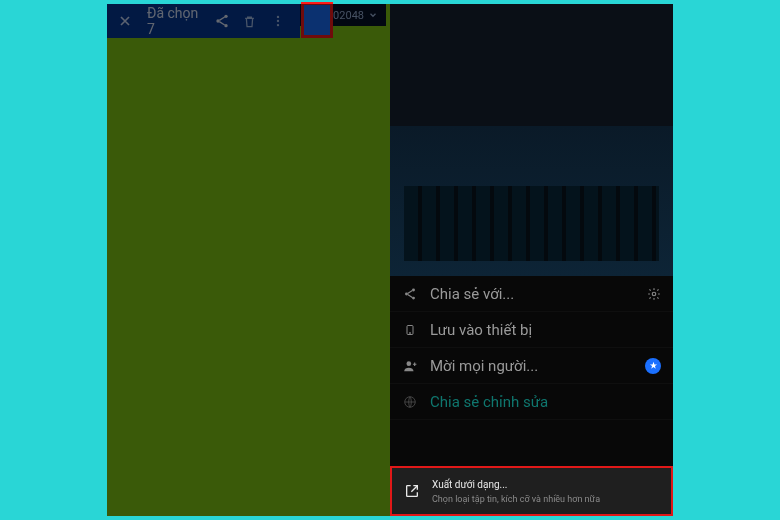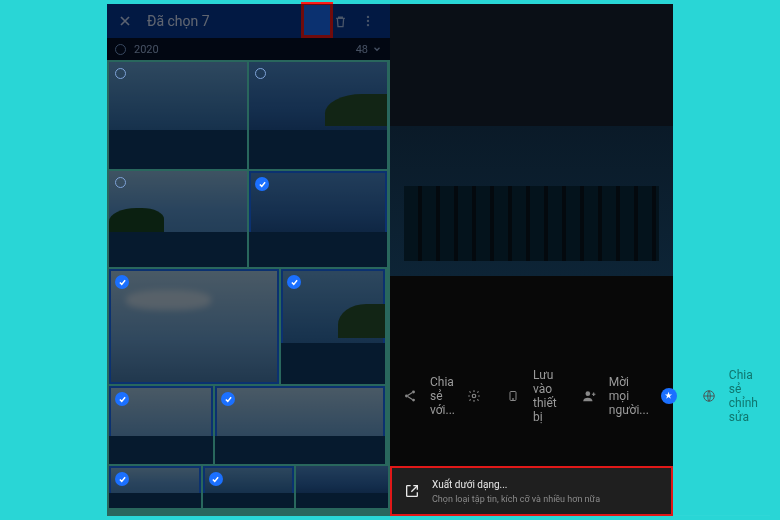--- a/index.html
+++ b/index.html
@@ -17,23 +17,22 @@
     top: 4px;
     width: 566px;
     height: 512px;
     background: #000;
     display: flex;
   }
   .left-pane {
     width: 283px;
     height: 100%;
     position: relative;
-    background: #5eead4;
-    display: flex;
-    flex-direction: column;
+    background: #84cc16;
+    display: flex;
   }
   .right-pane {
     width: 283px;
     height: 100%;
     background: #0a0a0a;
     display: flex;
     flex-direction: column;
     position: relative;
   }
   .topbar {
@@ -130,23 +129,23 @@
     background: repeating-linear-gradient(90deg, #0a3550 0 14px, #0c1a28 14px 18px);
     filter: brightness(0.35);
   }
   .preview-top {
     position:absolute; top:0; left:0; right:0; height:45%;
     background: #0a0f16;
   }
   .menu {
     flex: 1;
     display: flex;
-    flex-direction: row;
+    flex-direction: column;
     color: #888;
-    font-size: 12px;
+    font-size: 15px;
     background: #080808;
   }
   .menu-item {
     display: flex;
     align-items: center;
     padding: 0 12px;
     min-height: 36px;
     gap: 12px;
     border-bottom: 1px solid rgba(255,255,255,0.03);
     position: relative;

